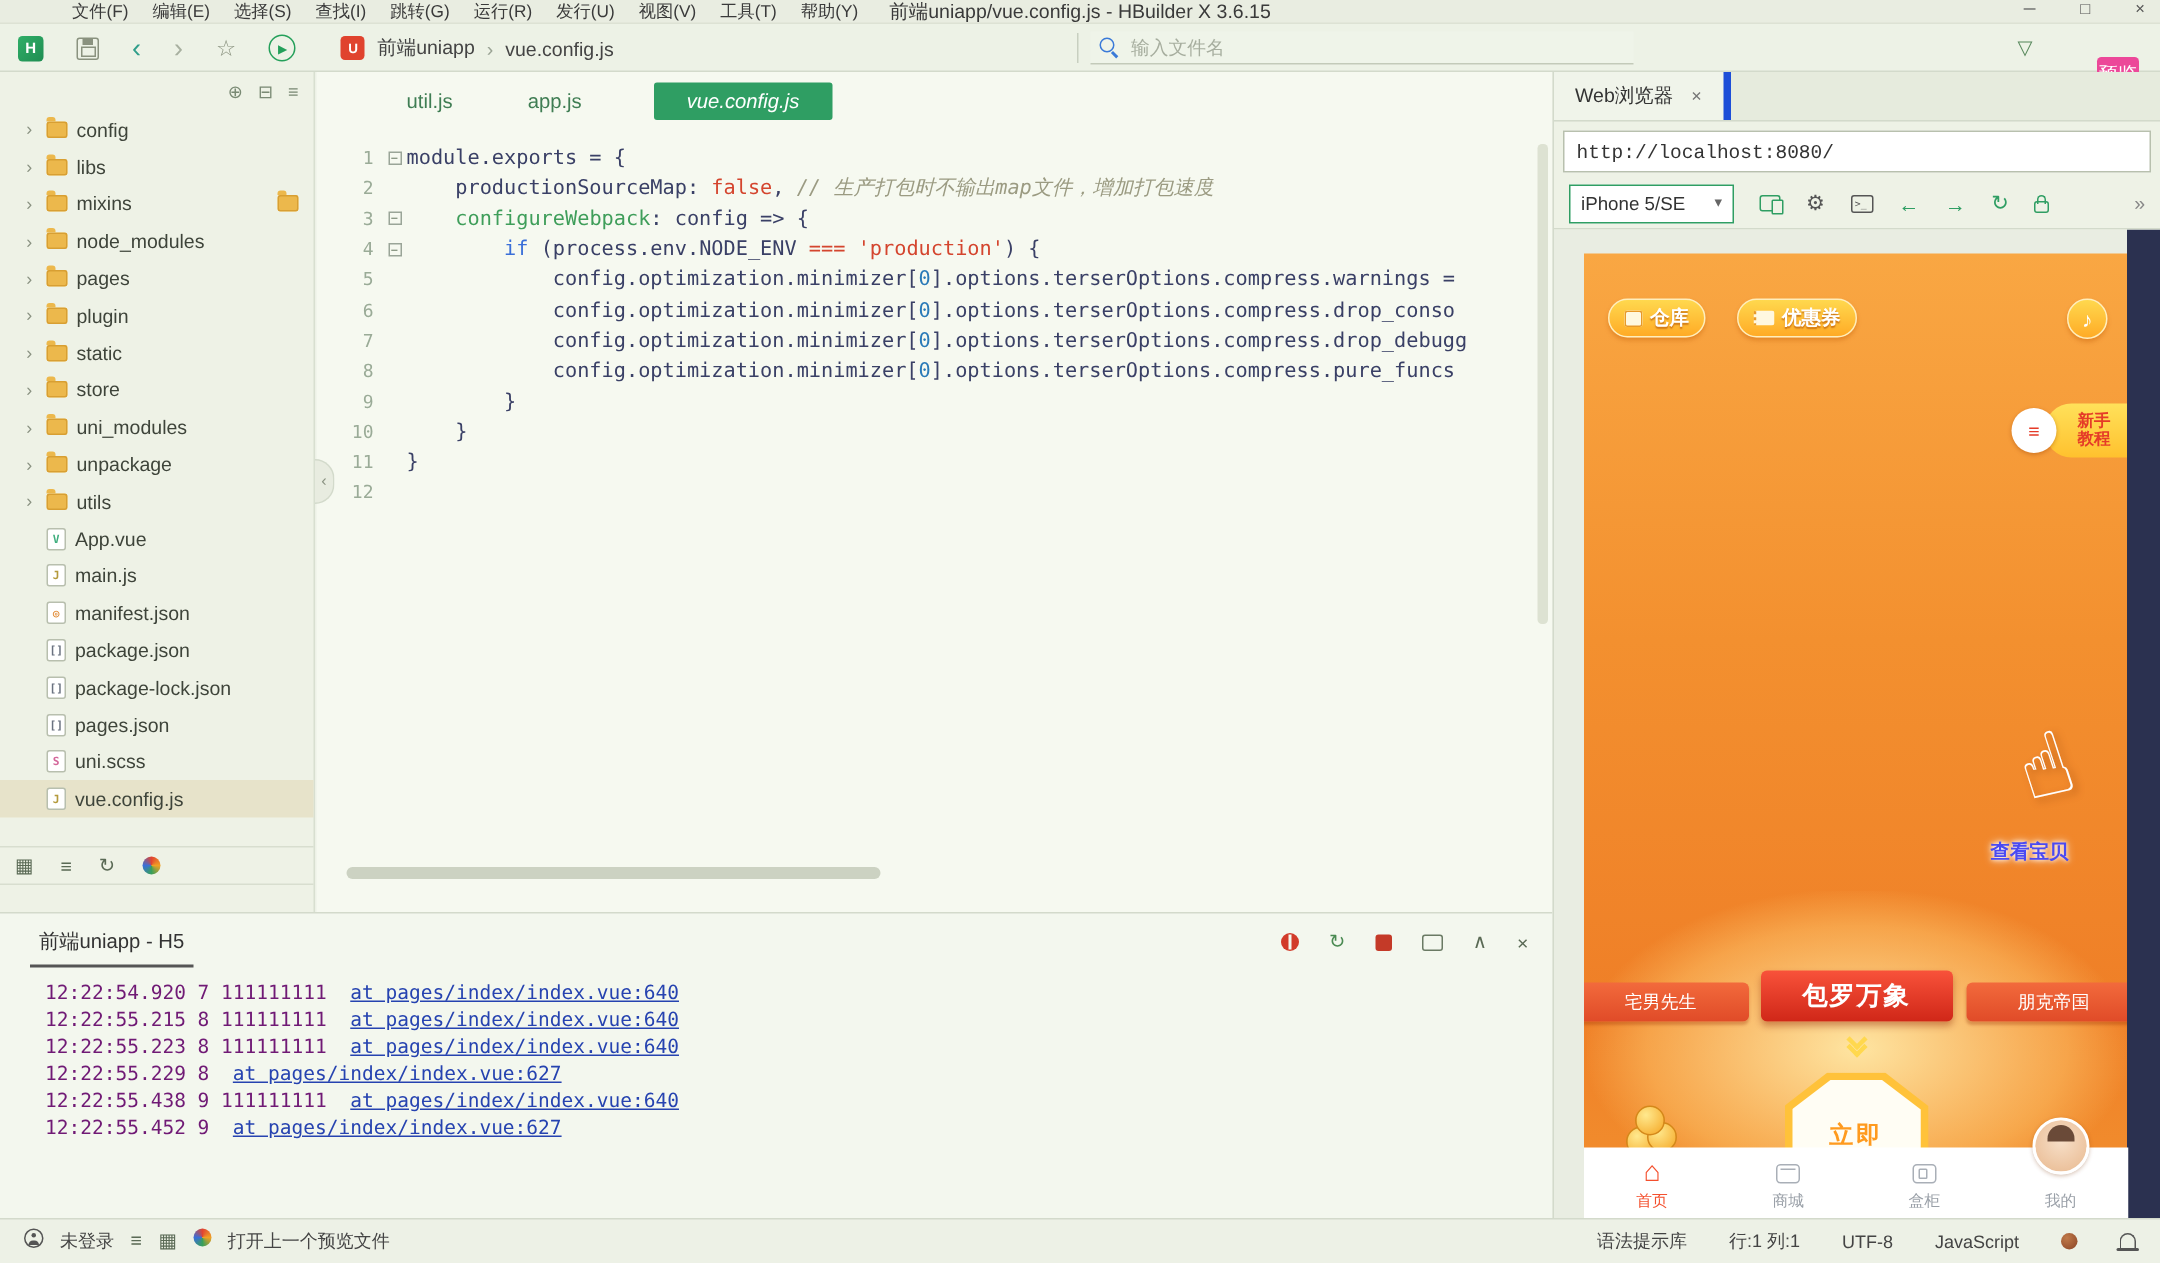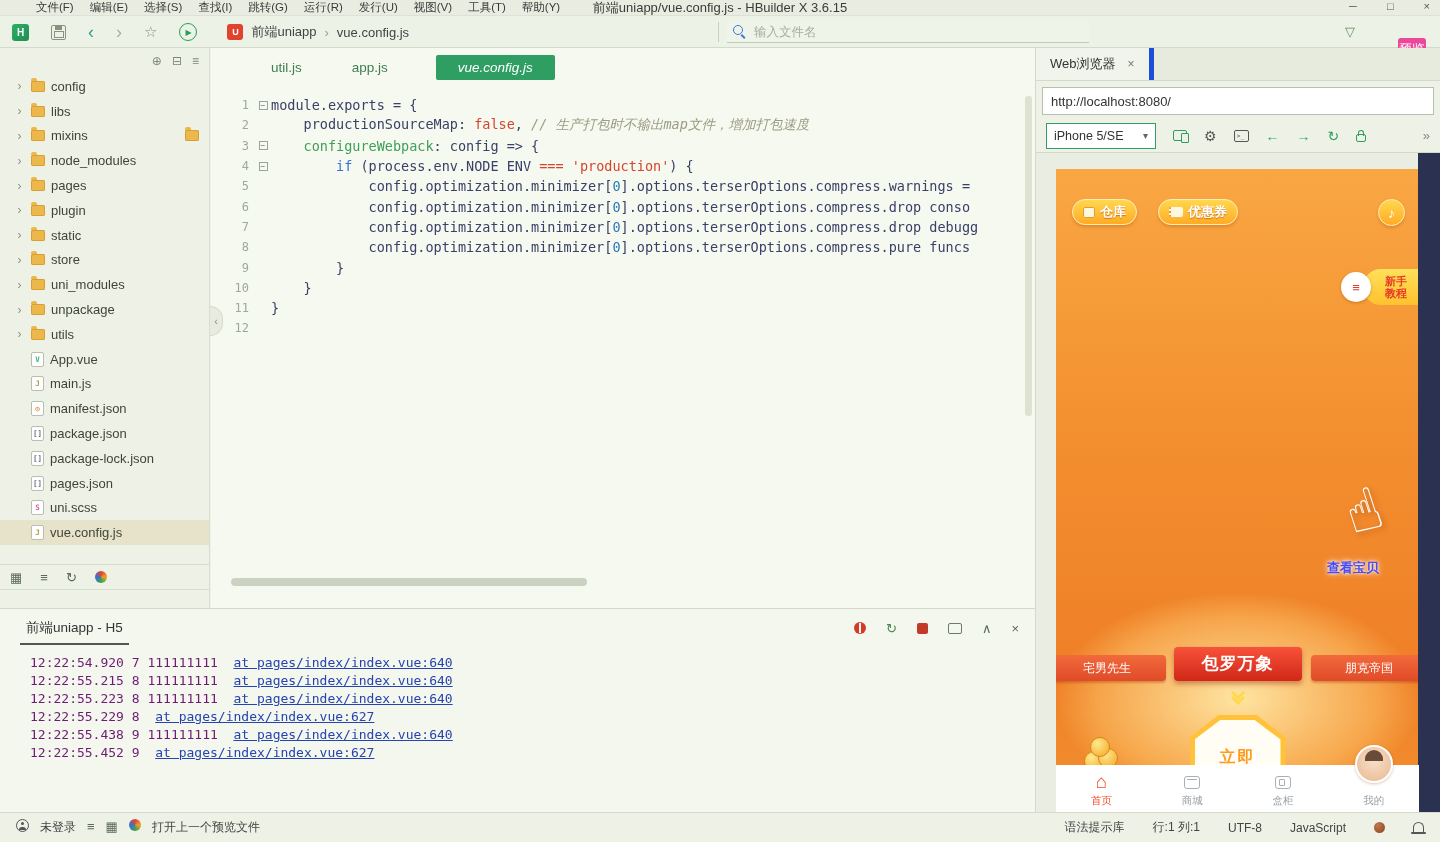--- a/index.html
+++ b/index.html
@@ -2,21 +2,21 @@
 <html><head>
 <meta charset="utf-8">
 <style>
 *{margin:0;padding:0;box-sizing:border-box}
 html,body{width:1440px;height:842px;overflow:hidden}
 body{font-family:"Liberation Sans","DejaVu Sans",sans-serif;background:#edf1e6;color:#333;font-size:13px}
 #app{position:relative;width:1440px;height:842px;background:#edf1e6}
 
 
 .titlebar{position:absolute;top:0;left:0;right:0;height:16px;background:#e9ede1;border-bottom:1px solid #dde2d4;display:flex;align-items:center}
-.menus{display:flex;padding-left:28px;z-index:2}
+.menus{display:flex;padding-left:40px;z-index:2}
 .menu-item{font-size:11.5px;color:#3a3a3a;padding:0 8px;white-space:nowrap}
 .win-title{position:absolute;left:0;right:0;text-align:center;font-size:13px;color:#3a3a3a}
 .win-controls{position:absolute;right:10px;top:0;display:flex;gap:30px;font-size:11px;color:#555;z-index:2}
 
 
 .toolbar{position:absolute;top:16px;left:0;right:0;height:32px;background:#edf2e6;border-bottom:1px solid #d3dacb}
 .tb-left{display:flex;align-items:center;height:32px;padding-left:12px;gap:22px}
 .logo-ic{width:17px;height:17px;border-radius:3px;background:linear-gradient(135deg,#2fae67,#1f8d52);color:#fff;font-size:10px;font-weight:bold;display:flex;align-items:center;justify-content:center}
 .save-ic{width:15px;height:15px;border:1.5px solid #8a927f;border-radius:2px;position:relative}
 .save-ic::before{content:"";position:absolute;left:3px;top:0;width:7px;height:4px;background:#8a927f}
@@ -89,21 +89,21 @@
 .conpre{color:#701a75}
 .conlink{color:#2643b0;text-decoration:underline;cursor:pointer}
 
 
 .rpanel{position:absolute;left:1035px;top:0;width:405px;bottom:0;background:#eef2e6;border-left:1px solid #d3dacb;display:flex;flex-direction:column}
 .rtabs{height:33px;background:#e6ebdd;border-bottom:1px solid #d3dacb;display:flex}
 .rtab{display:flex;align-items:center;gap:12px;padding:0 14px;background:#f0f4ea;border-right:5px solid #1d4ed8;font-size:13px;color:#333}
 .rtab .x{color:#777;font-size:12px}
 .urlrow{padding:6px 6px 4px}
 .urlbar{height:28px;background:#fff;border:1px solid #b8c0ae;display:flex;align-items:center}
-.urlbar input{border:0;outline:0;width:100%;font-size:13px;padding:0 8px;background:transparent;color:#333;font-family:Liberation Sans, sans-serif}
+.urlbar input{border:0;outline:0;width:100%;font-size:13px;padding:0 8px;background:transparent;color:#333;font-family:Liberation Mono, monospace}
 .devbar{height:34px;display:flex;align-items:center;padding:0 10px;gap:17px;border-bottom:1px solid #d3dacb}
 .devselect{width:110px;height:26px;border:1px solid #2f9e63;background:#fff;display:flex;align-items:center;justify-content:space-between;padding:0 7px;font-size:12.5px;color:#333;flex:0 0 auto}
 .devselect .dcaret{color:#666;font-size:10px}
 .dico{font-size:14px;color:#555;display:inline-flex}
 .dico.green{color:#2f9e63}
 .resp-ic{width:14px;height:11px;border:1.5px solid #2f9e63;border-radius:2px;position:relative}
 .resp-ic::after{content:"";position:absolute;right:-3px;bottom:-3px;width:6px;height:8px;border:1.5px solid #2f9e63;border-radius:1px;background:#eef2e6}
 .term-ic{width:15px;height:12px;border:1.3px solid #555;border-radius:2px;font-size:6.5px;color:#555;display:flex;align-items:center;padding-left:2px;font-family:"DejaVu Sans Mono",monospace}
 .lock-ic{width:10px;height:8px;border:1.6px solid #2f9e63;border-radius:2px;position:relative;margin-top:4px}
 .lock-ic::before{content:"";position:absolute;left:1px;top:-5px;width:4px;height:5px;border:1.6px solid #2f9e63;border-bottom:0;border-radius:4px 4px 0 0}

